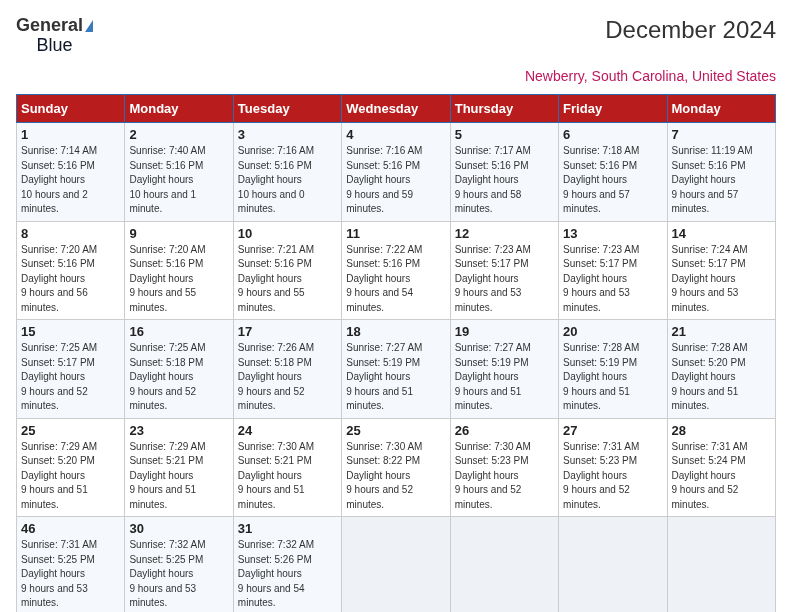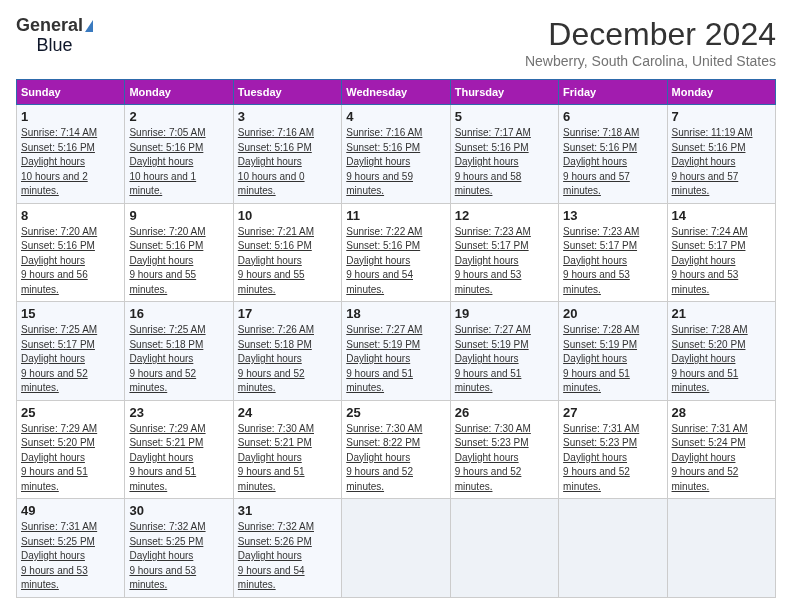--- a/index.html
+++ b/index.html
@@ -43,39 +43,40 @@
       vertical-align: middle;
     }
     .logo-line {
       display: flex;
       align-items: center;
     }
     .title-area {
       text-align: right;
     }
     .month-title {
-      font-size: 32px;
+      font-size: 24px;
       color: #333;
       font-weight: normal;
     }
     .location {
       font-size: 14px;
-      color: #737373;
+      color: #be185d;
+      margin-top: 24px;
     }
     .calendar {
       width: 100%;
       border-collapse: collapse;
       font-size: 11px;
     }
     .calendar thead th {
-      background: #a21caf;
+      background: #b91c1c;
       color: #fff;
       padding: 6px 4px;
       text-align: left;
-      font-size: 11px;
+      font-size: 13px;
       font-weight: bold;
       border: 1px solid #2e6aab;
     }
     .calendar tbody td {
       border: 1px solid #ccc;
       vertical-align: top;
       padding: 4px 4px;
       width: 107px;
       min-height: 80px;
       background: #fff;
@@ -90,21 +91,20 @@
       font-size: 13px;
       font-weight: bold;
       color: #222;
       display: block;
       margin-bottom: 2px;
     }
     .day-info {
       font-size: 10px;
       color: #333;
       line-height: 1.45;
-      text-decoration: underline;
     }
     .empty-cell {
       background: #eef2f7 !important;
     }
   </style>
 </head>
 <body>
 
 <div class="header">
   <div class="logo">
@@ -139,21 +139,21 @@
         <div class="day-info">
           <span>Sunrise: 7:14 AM</span><br>
           <span>Sunset: 5:16 PM</span><br>
           <span>Daylight hours</span><br>
           <span>10 hours and 2 minutes.</span>
         </div>
       </td>
         <td>
         <span class="day-num">2</span>
         <div class="day-info">
-          <span>Sunrise: 7:05 AM</span><br>
+          <span>Sunrise: 7:40 AM</span><br>
           <span>Sunset: 5:16 PM</span><br>
           <span>Daylight hours</span><br>
           <span>10 hours and 1 minute.</span>
         </div>
       </td>
         <td>
         <span class="day-num">3</span>
         <div class="day-info">
           <span>Sunrise: 7:16 AM</span><br>
           <span>Sunset: 5:16 PM</span><br>
@@ -388,21 +388,21 @@
         <div class="day-info">
           <span>Sunrise: 7:31 AM</span><br>
           <span>Sunset: 5:24 PM</span><br>
           <span>Daylight hours</span><br>
           <span>9 hours and 52 minutes.</span>
         </div>
       </td>
       </tr>
       <tr>
         <td>
-        <span class="day-num">49</span>
+        <span class="day-num">46</span>
         <div class="day-info">
           <span>Sunrise: 7:31 AM</span><br>
           <span>Sunset: 5:25 PM</span><br>
           <span>Daylight hours</span><br>
           <span>9 hours and 53 minutes.</span>
         </div>
       </td>
         <td>
         <span class="day-num">30</span>
         <div class="day-info">

